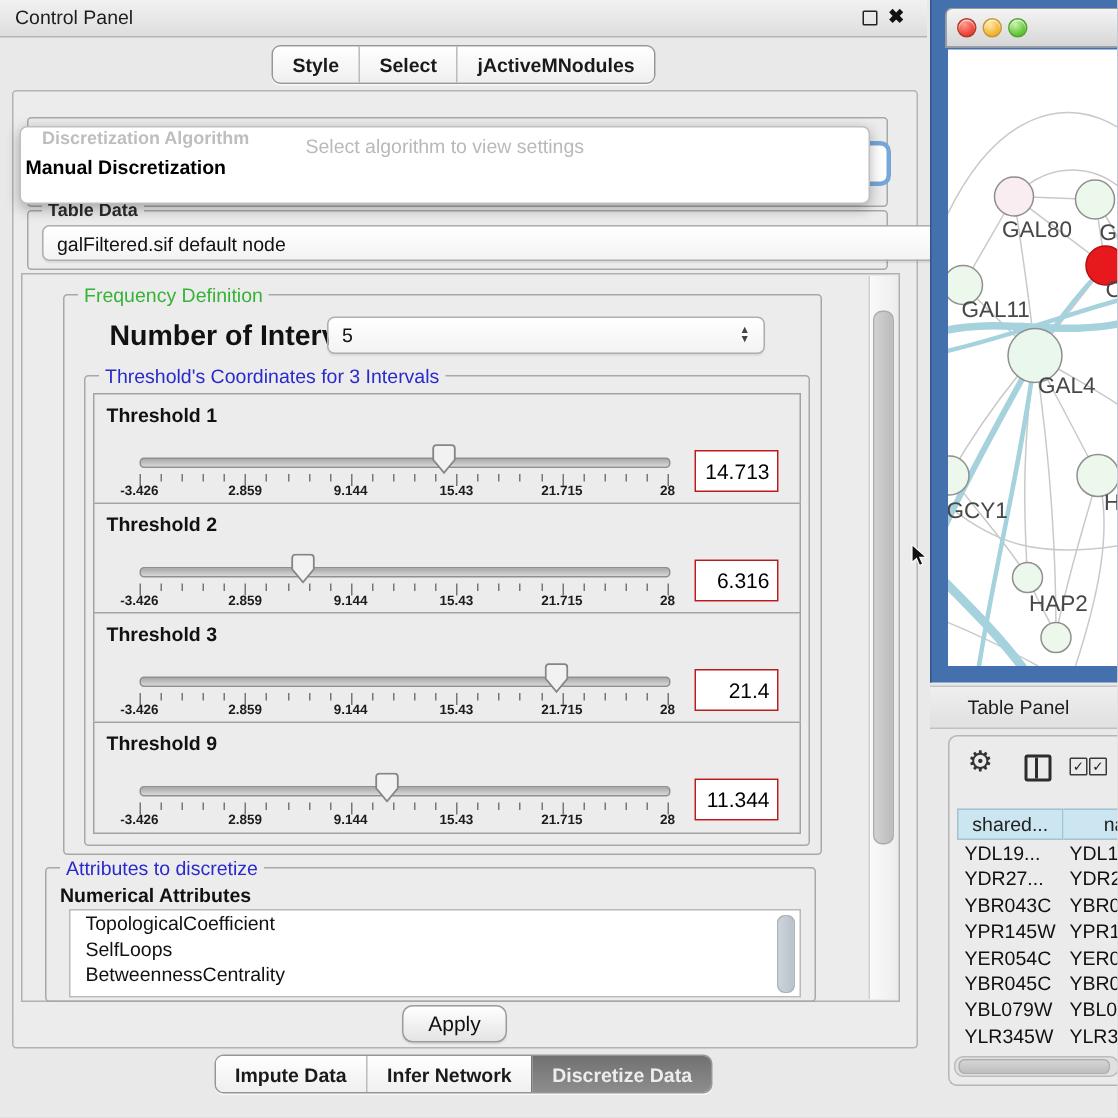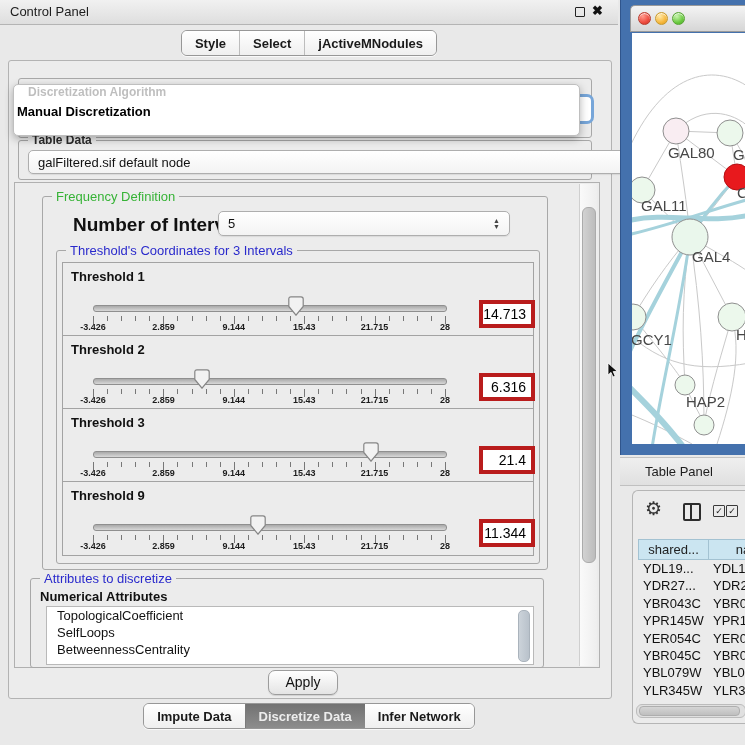--- a/index.html
+++ b/index.html
@@ -58,21 +58,21 @@
        background:linear-gradient(90deg,#d2d2d2,#bcbcbc);border:1px solid #ababab;}
 
   
   .th-panel{left:62px;width:470px;height:73px;border:1px solid #a3a3a3;background:#ececec;}
   .th-label{position:absolute;left:8px;top:6px;font-size:13px;font-weight:bold;color:#111;}
   .track{position:absolute;left:30px;top:42px;width:352px;height:5px;border:1px solid #8f8f8f;border-radius:3px;
      background:linear-gradient(180deg,#a9a9a9,#d8d8d8);}
   .thumb-svg{position:absolute;top:33px;}
   .tick{position:absolute;width:1px;background:#777;}
   .tick-label{position:absolute;top:59px;transform:translateX(-50%);font-size:9px;font-weight:bold;color:#1c1c1c;white-space:nowrap;}
-  .th-value{position:absolute;left:416px;top:37px;width:56px;height:28px;border:4px solid #b91c1c;background:#fff;
+  .th-value{position:absolute;left:400px;top:37px;width:56px;height:28px;border:1px solid #b91c1c;background:#fff;
      font-family:"Liberation Sans",sans-serif;font-size:14px;color:#000;text-align:right;padding:0 5px 0 0;box-sizing:border-box;}
 
   
   .attr-sub{left:40px;top:589px;font-size:13px;font-weight:bold;color:#111;}
   .attr-list{left:46px;top:606px;width:486px;height:57px;background:#fff;border:1px solid #b9b9b9;overflow:hidden;}
   .attr-item{padding-left:10px;font-size:13px;line-height:17px;color:#111;}
   .list-sb{position:absolute;right:3px;top:3px;width:10px;height:50px;border-radius:5px;
      background:linear-gradient(90deg,#ccd3da,#b9c2cb);border:1px solid #aab3bc;}
 
   .apply-btn{left:268px;top:670px;width:68px;height:23px;border:1px solid #9c9c9c;border-radius:7px;
@@ -131,20 +131,21 @@
       </div>
   </div>
 
   <div class="abs cp-body"></div>
 
   <div class="abs groupbox" style="left:18px;top:78px;width:572px;height:58px;"></div>
   <div class="abs focus-ring"></div>
 
   <div class="abs popup">
     <div class="ghost-title">Discretization Algorithm</div>
+    <div class="ph">Select algorithm to view settings</div>
     <div class="item b" style="top:19px;">Manual Discretization</div>
   </div>
 
   <div class="abs groupbox" style="left:18px;top:140px;width:572px;height:38px;">
     <span class="group-title t-black">Table Data</span>
   </div>
   <div class="abs combo" style="left:28px;top:150px;width:664px;height:24px;box-sizing:border-box;">
     <span>galFiltered.sif default node</span>
     <span class="spin">
         <span>▲</span>
@@ -347,25 +348,25 @@
       <div class="attr-item">BetweennessCentrality</div>
     </div>
 
   <div class="abs apply-btn">Apply</div>
 
   <div class="abs tabbar bottom">
     <div class="seg-group" id="bottom-tabs">
         <div class="seg">
           <span>Impute Data</span>
         </div>
+        <div class="seg">
+          <span>Infer Network</span>
+        </div>
         <div class="seg active">
           <span>Discretize Data</span>
-        </div>
-        <div class="seg">
-          <span>Infer Network</span>
         </div>
       </div>
   </div>
 
   <div class="abs net-frame"></div>
   <div class="abs net-titlebar">
     <div class="light red"></div>
     <div class="light yellow"></div>
     <div class="light green"></div>
   </div>

